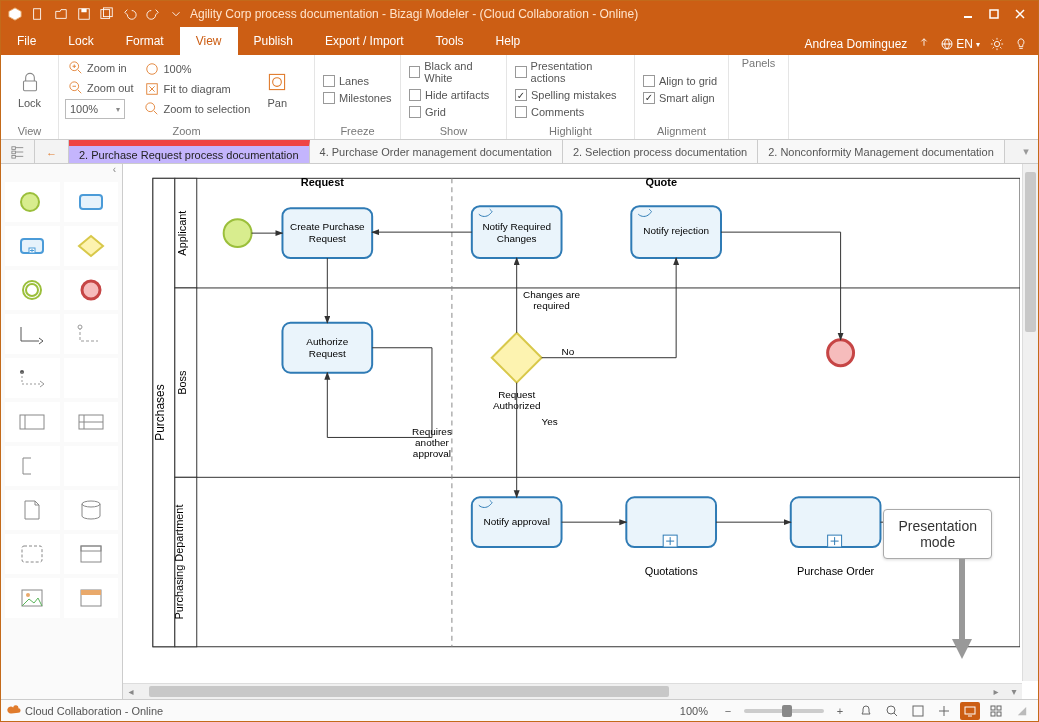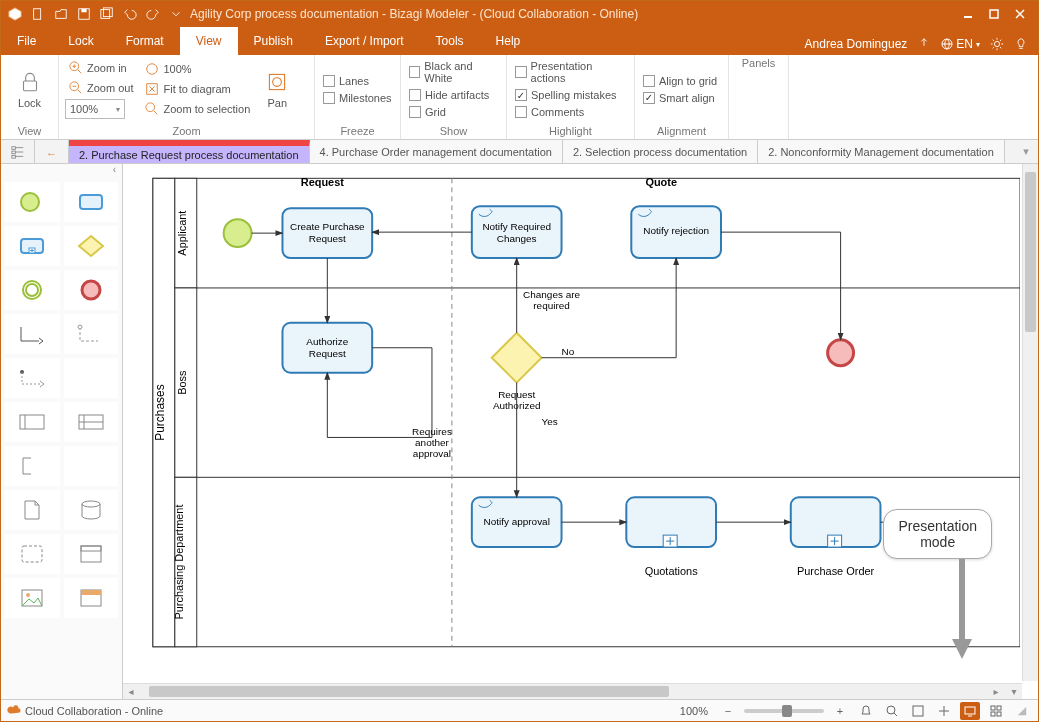--- a/index.html
+++ b/index.html
@@ -45,21 +45,21 @@
   .pal-item svg { width:30px; height:26px;}
   .canvas-wrap { flex:1; position:relative; background:#fff; overflow:hidden;}
   .canvas { position:absolute; left:0; top:0; right:18px; bottom:18px; background:#fff;}
   .canvas svg { width:100%; height:100%;}
   .vscroll { position:absolute; right:0; top:0; width:16px; bottom:18px; background:#f0f0f0; border-left:1px solid #ddd;}
   .vscroll .thumb{ position:absolute; left:2px; right:2px; top:8px; height:160px; background:#c8c8c8; border-radius:2px;}
   .hscroll { position:absolute; left:0; right:16px; bottom:0; height:16px; background:#f0f0f0; border-top:1px solid #ddd; display:flex; align-items:center;}
   .hscroll .leftarr,.hscroll .rightarr{width:16px; text-align:center; color:#888; font-size:10px;}
   .hscroll .track{flex:1; position:relative; height:100%;}
   .hscroll .thumb{position:absolute; top:2px; bottom:2px; left:10px; width:520px; background:#c8c8c8; border-radius:2px;}
-  .tooltip { position:absolute; right:46px; bottom:140px; background:#fff; border:1px solid #aaa; border-radius:14px; padding:8px 14px; font-size:14px; color:#333; text-align:center; box-shadow:0 1px 3px rgba(0,0,0,0.15);}
+  .tooltip { position:absolute; right:46px; bottom:140px; background:#fff; border:1px solid #aaa; border-radius:4px; padding:8px 14px; font-size:14px; color:#333; text-align:center; box-shadow:0 1px 3px rgba(0,0,0,0.15);}
   .tooltip-arrow { position:absolute; right:66px; bottom:40px; }
   .statusbar { height:22px; border-top:1px solid #ccc; background:#fafafa; display:flex; align-items:center; font-size:11px; color:#555; padding:0 6px; gap:6px;}
   .statusbar .left { display:flex; align-items:center; gap:4px;}
   .statusbar .spacer{flex:1;}
   .statusbar .sbtn{width:20px; height:18px; display:flex; align-items:center; justify-content:center; cursor:pointer; color:#666;}
   .sbtn.hl { background:#cc5e14; color:#fff; border-radius:2px;}
   .zoom-readout{padding:0 4px;}
   .slider{ width:80px; height:4px; background:#ccc; position:relative; border-radius:2px;}
   .slider .knob{position:absolute; left:38px; top:-4px; width:10px; height:12px; background:#888; border-radius:2px;}
 </style>

